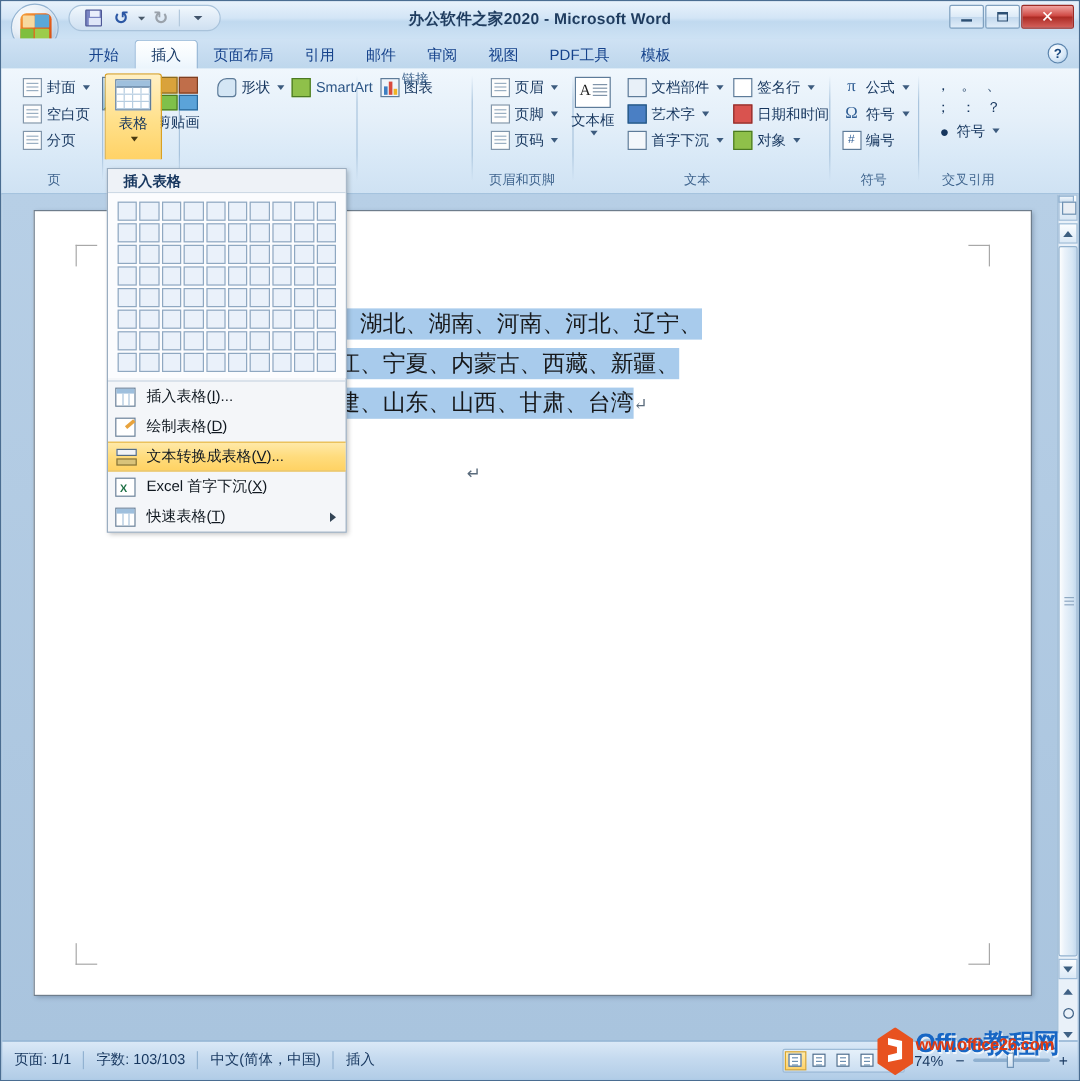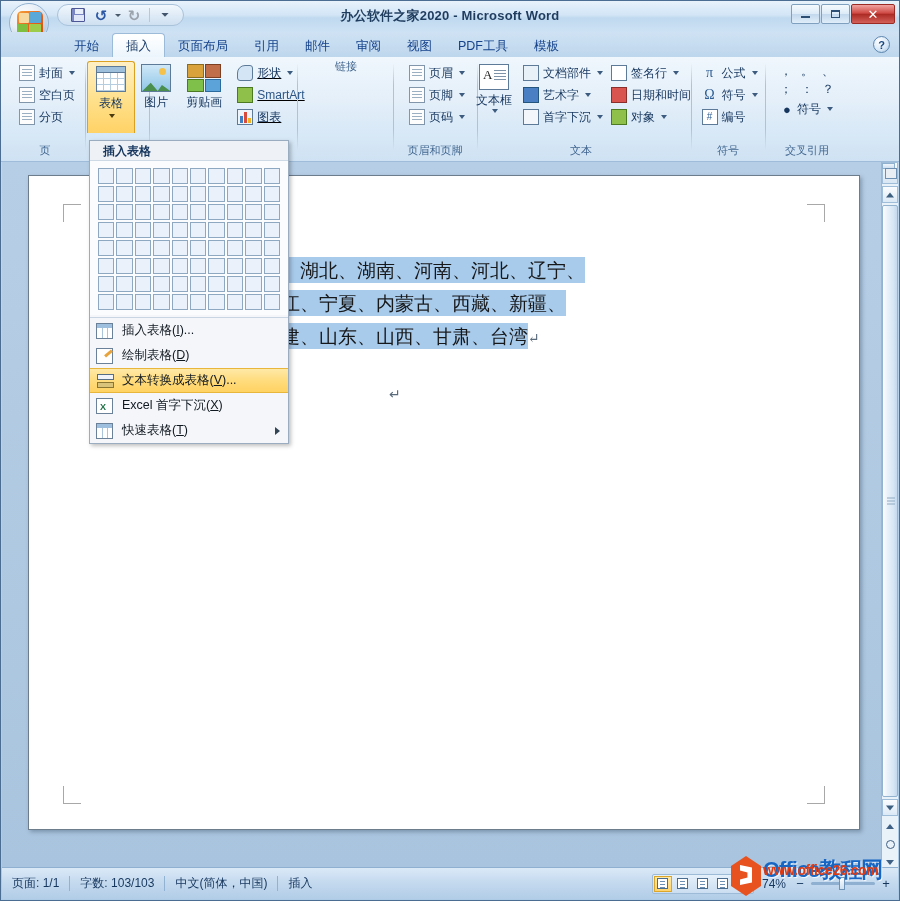--- a/index.html
+++ b/index.html
@@ -381,21 +381,21 @@
         </div>
         <div class="big-item" style="width:52px">
           <span style="width:34px;height:28px;display:grid;grid-template-columns:1fr 1fr;grid-gap:1px;">
             <i style="background:#d9a23b;border:1px solid #8a6b22;display:block;"></i>
             <i style="background:#c06e4a;border:1px solid #7d3f22;display:block;"></i>
             <i style="background:#7fc04a;border:1px solid #4b7a22;display:block;"></i>
             <i style="background:#5ba3d9;border:1px solid #2b6a9c;display:block;"></i>
           </span>
           <span class="lbl">剪贴画</span>
         </div>
-        <div style="display:flex;flex-direction:column;padding-left:4px;text-decoration:underline;">
+        <div style="display:flex;flex-direction:row;padding-left:4px;">
           <div class="small-item">
             <span class="ic" style="background:#d4e6f5;border:1px solid #5d7b99;border-radius:50% 3px 3px 3px;"></span>
             <span class="lbl">形状</span>
             <span class="caret"></span>
           </div>
           <div class="small-item">
             <span class="ic" style="background:#8fc04a;border:1px solid #4b7a22;"></span>
             <span class="lbl" style="color:#2d5686;">SmartArt</span>
           </div>
           <div class="small-item">

